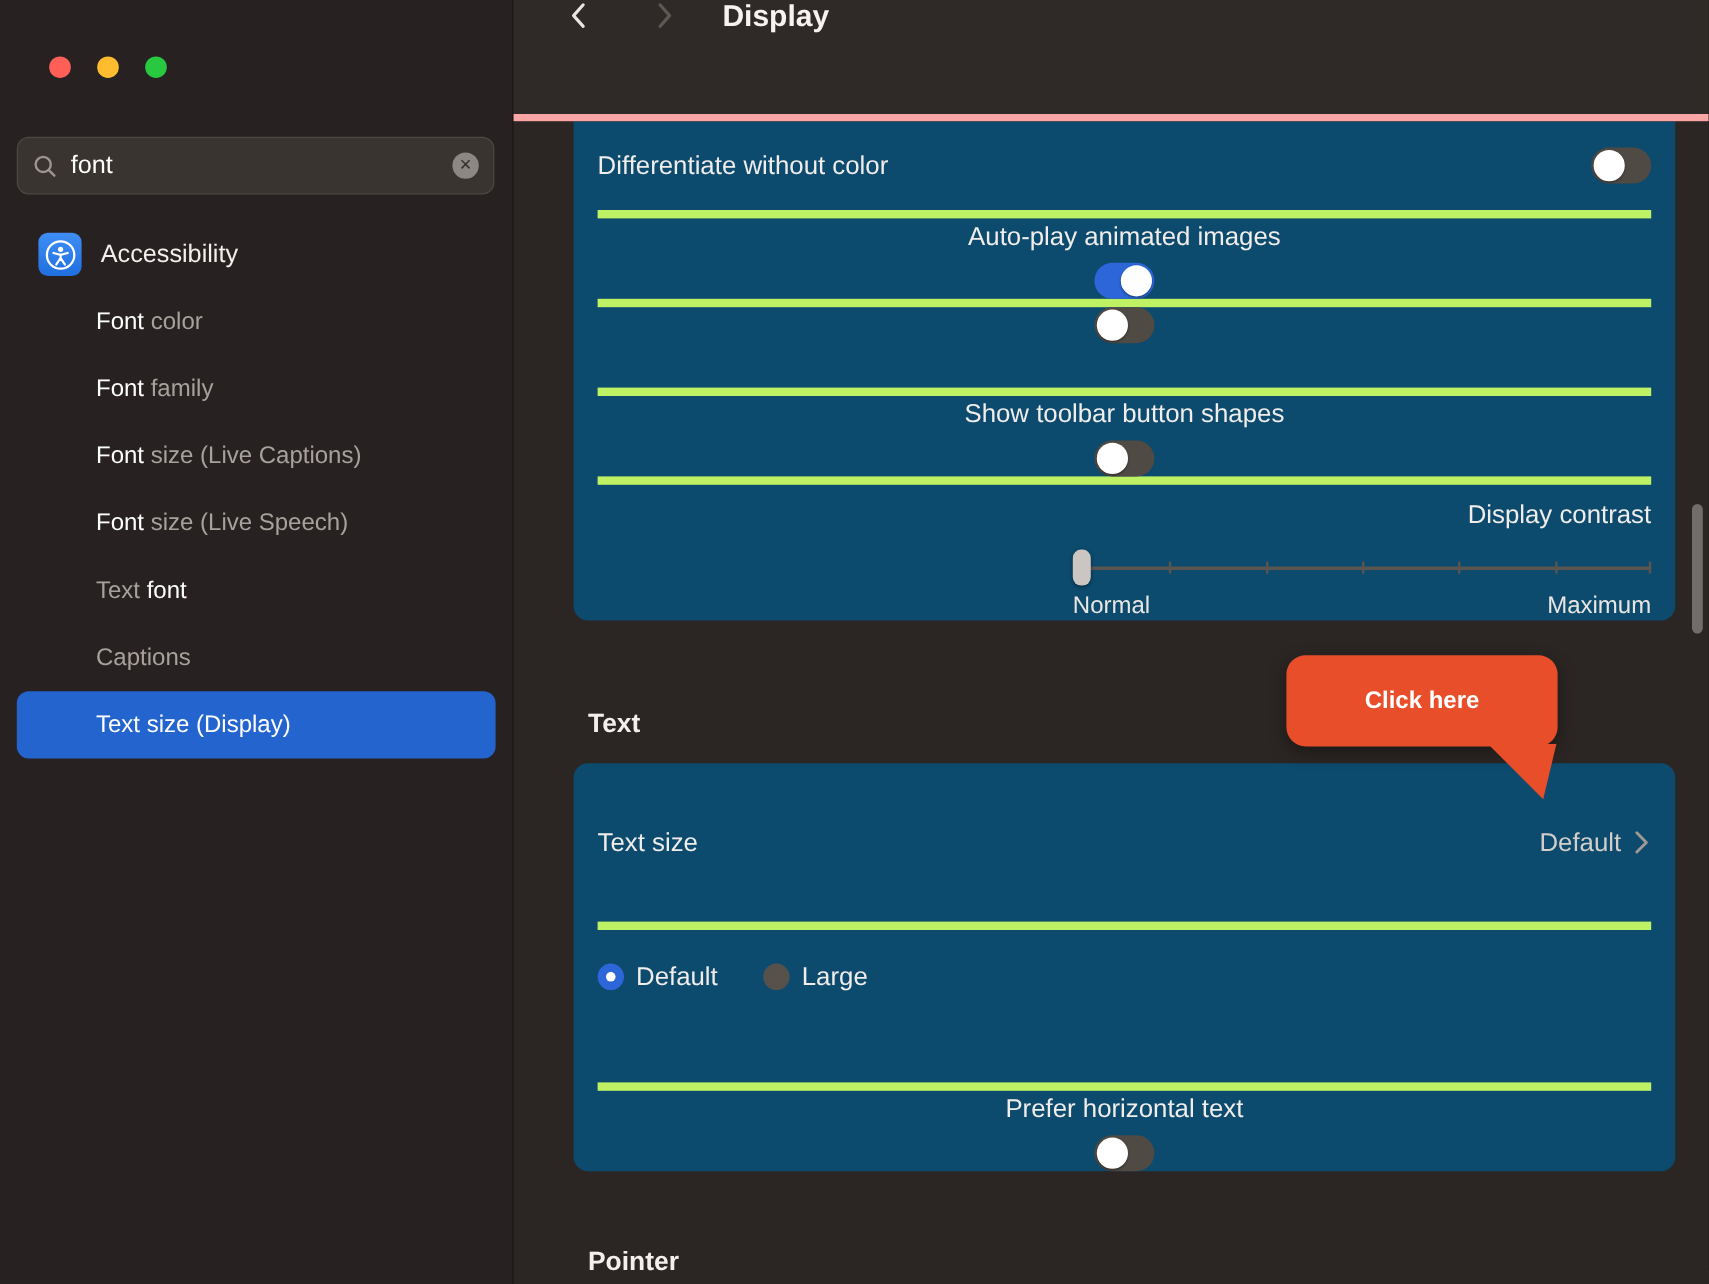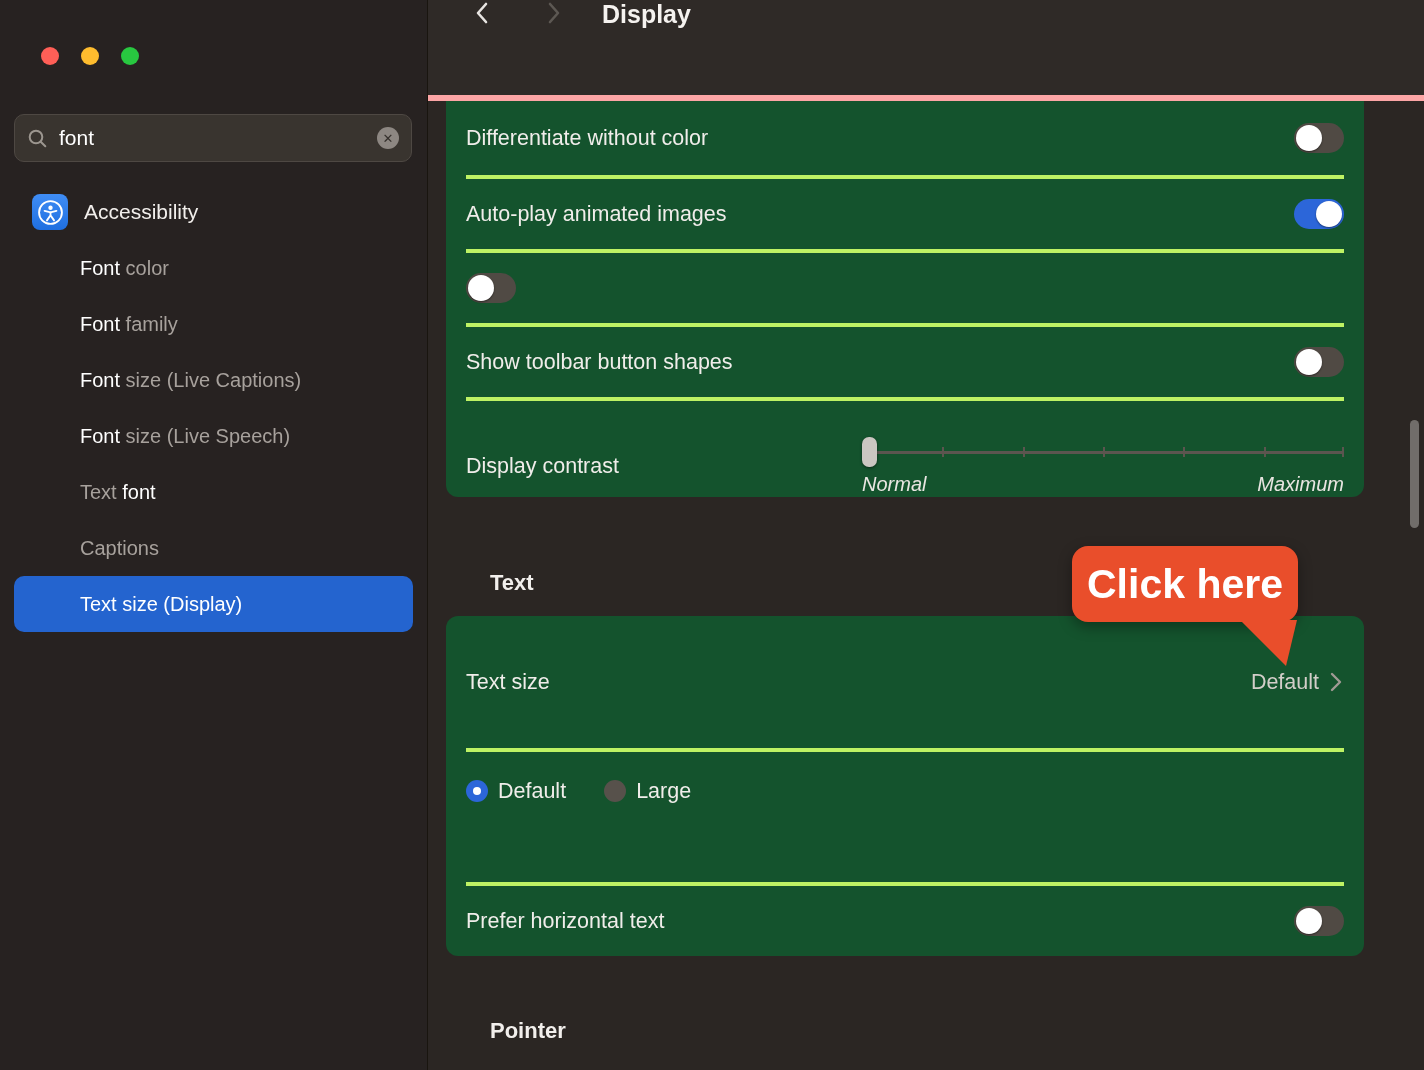--- a/index.html
+++ b/index.html
@@ -24,54 +24,54 @@
   .side-item.selected .hl { color:#ffffff; }
 
   
   .content { position:absolute; left:428px; top:0; right:0; bottom:0; background:#2b2623; }
   .content-header { position:absolute; top:0; left:0; right:0; height:101px; background:#2f2a27; border-bottom:6px solid #fca5a5; display:flex; z-index:2; }
   .nav-btn { background:none; border:none; padding:0; margin-left:42px; display:flex; cursor:default; }
   .nav-btn.fwd { margin-left:44px; }
   .page-title { color:#f5f2ef; font-size:25px; font-weight:bold; margin-left:36px; }
 
   .body-scroll { position:absolute; top:101px; left:0; right:0; bottom:0; overflow:hidden; }
-  .card { width:918px; margin-left:18px; background:#14532d; border-radius:12px; }
+  .card { width:918px; margin-left:50px; background:#0c4a6e; border-radius:12px; }
   .card.first { border-radius:0 0 12px 12px; }
   .row { margin:0 20px; height:74px; display:flex; align-items:center; justify-content:space-between; }
-  .row + .row { border-top:4px solid #bef264; }
+  .row + .row { border-top:7px solid #bef264;flex-direction:column; }
   .row-label { color:#f0edea; font-size:21.5px; line-height:30px; }
   .row-desc { color:#a8a19c; font-size:19.5px; line-height:28px; margin-top:4px; max-width:600px; }
 
   .toggle { width:50px; height:30px; border-radius:15px; background:#504a44; position:relative; flex:none; cursor:default; }
   .toggle .knob { position:absolute; top:2px; left:2px; width:26px; height:26px; border-radius:50%; background:#ffffff; box-shadow:0 1px 2px rgba(0,0,0,.45); }
   .toggle[data-state="true"] { background:#2c66d9; }
   .toggle[data-state="true"] .knob { left:22px; }
 
-  .contrast-row { height:100px; align-items:center; padding-top:34px; }
+  .contrast-row { height:120px; align-items:flex-end; padding-top:10px; }
   .slider-wrap { width:482px; }
   .slider { position:relative; width:482px; height:32px; }
   .slider .track { position:absolute; left:0; right:0; top:14.5px; height:3px; background:#5b554f; border-radius:2px; }
   .slider .tick { position:absolute; top:11px; width:2px; height:10px; background:#5b554f; }
   .slider .slider-knob { position:absolute; top:1px; left:0; width:15px; height:30px; border-radius:7px; background:#cbc6c1; box-shadow:0 1px 3px rgba(0,0,0,.5); }
-  .slider-labels { display:flex; justify-content:space-between; margin-top:5px; color:#e9e6e2; font-size:20px;font-style:italic; }
+  .slider-labels { display:flex; justify-content:space-between; margin-top:5px; color:#e9e6e2; font-size:20px; }
 
   .section-title { margin:73px 0 20px 62px; color:#f2efec; font-size:22px; font-weight:bold; }
   .section-title.pointer { margin-top:62px; }
 
   .row-tall { height:132px; }
   .row-tall.menu { height:134px; align-items:flex-start; padding-top:24px; }
   .row-value { display:flex; align-items:center; gap:9px; color:#d3cec9; font-size:21.5px; cursor:default; }
   .radio-group { display:flex; gap:38px; }
   .radio-option { display:flex; align-items:center; gap:10px; color:#f0edea; font-size:21.5px; line-height:30px; cursor:default; }
   .radio { width:22px; height:22px; border-radius:50%; background:#57514b; display:inline-block; position:relative; flex:none; }
   .radio[data-selected="true"] { background:#2c66d9; }
   .radio[data-selected="true"]::after { content:""; position:absolute; inset:7px; border-radius:50%; background:#ffffff; }
 
   .callout { position:absolute; left:644px; top:546px; width:226px; height:76px; background:#e94e2b; border-radius:16px; display:flex; align-items:center; justify-content:center; z-index:5; box-shadow:0 5px 14px rgba(0,0,0,.35); }
-  .callout-text { color:#ffffff; font-size:41px; font-weight:bold; }
+  .callout-text { color:#ffffff; font-size:20px; font-weight:bold; }
   .callout-tail { position:absolute; left:168px; top:74px; }
 
   .scrollbar-thumb { position:absolute; right:5px; top:420px; width:9px; height:108px; border-radius:5px; background:#7e7a77; opacity:.85; z-index:6; }
 </style>
 </head>
 <body>
 
 <div class="window">
 
   <aside class="sidebar">

